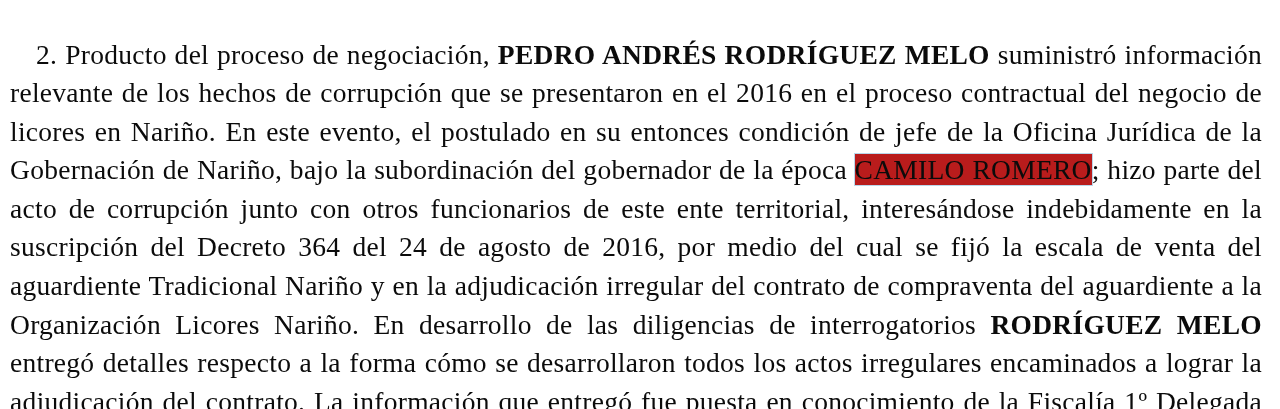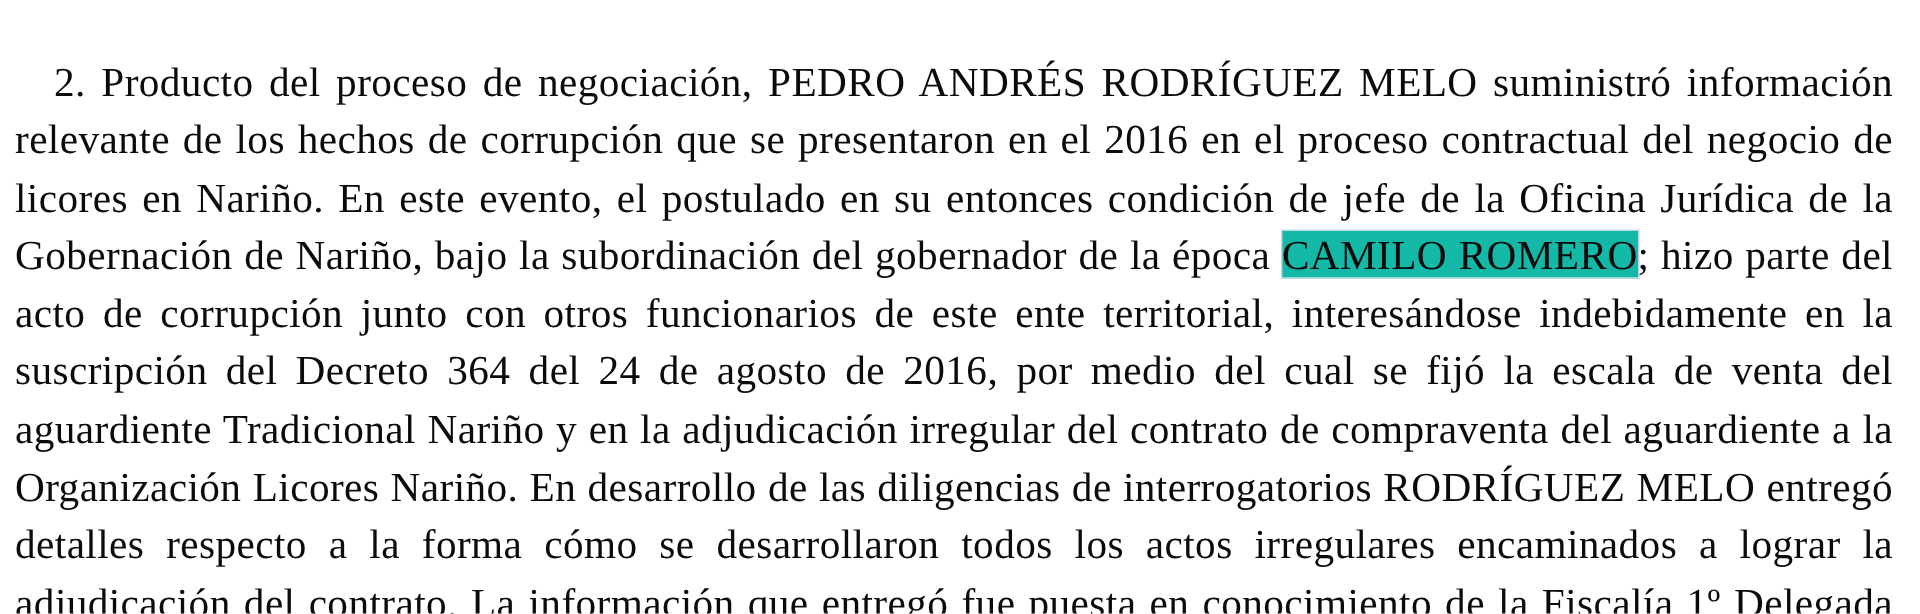--- a/index.html
+++ b/index.html
@@ -27,24 +27,24 @@
     text-justify: inter-word;
     color: #0b0b0b;
     letter-spacing: 0.01em;
     hyphens: none;
   }
   .indent {
     display: inline-block;
     width: 26px;
   }
   .bold {
-    font-weight: normal;
+    font-weight: bold;
   }
   .highlight {
-    background: #14b8a6;
+    background: #b91c1c;
     box-shadow: 0 0 0 1px #b9d7ea;
   }
   .num {
     font-weight: normal;
   }
 </style>
 </head>
 <body>
 
 <div class="page">

